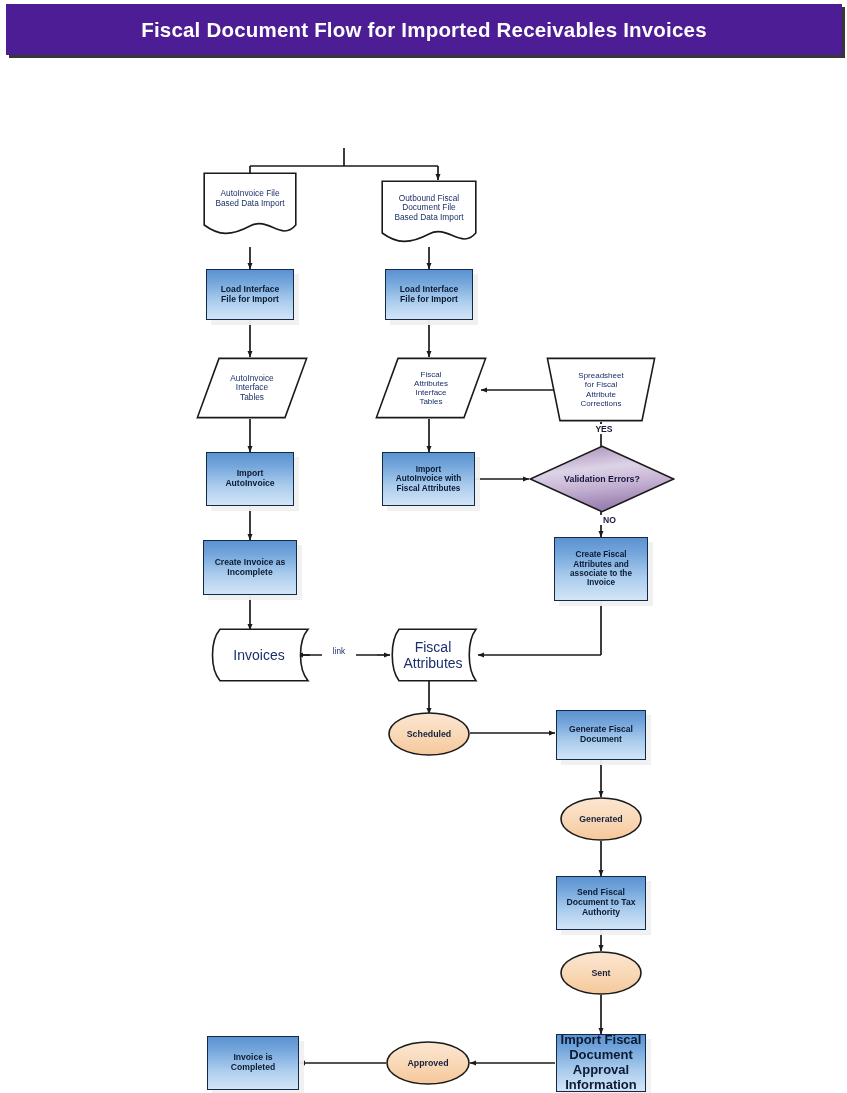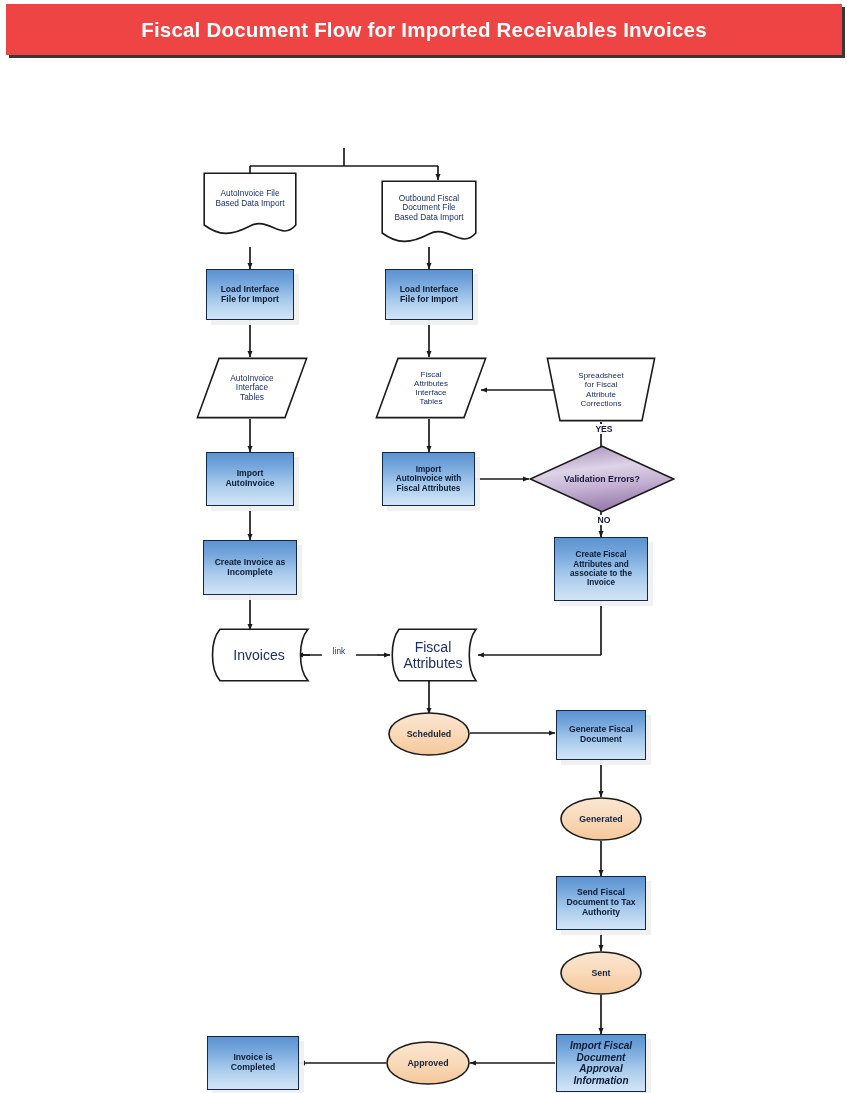--- a/index.html
+++ b/index.html
@@ -17,21 +17,21 @@
     background: #ffffff;
     overflow: hidden;
   }
   
   #title-bar {
     position: absolute;
     left: 6px;
     top: 4px;
     width: 836px;
     height: 51px;
-    background: #ef4444;
+    background: #4c1d95;
     box-shadow: 3px 3px 0 rgba(20,20,20,0.85);
     display: flex;
     align-items: center;
     justify-content: center;
   }
   #title-text {
     color: #ffffff;
     font-size: 20.5px;
     font-weight: bold;
     letter-spacing: 0.2px;
@@ -281,21 +281,21 @@
           <stop offset="42%" stop-color="#ddd3e6"></stop>
           <stop offset="70%" stop-color="#c4b1d2"></stop>
           <stop offset="100%" stop-color="#9a80b0"></stop>
         </linearGradient>
       </defs>
       <path d="M73,1.3 L144.7,34 L73,66.7 L1.3,34 Z" fill="url(#dgrad)" stroke="#1a1a1a" stroke-width="1.6"></path>
     </svg>
     <span class="lbl">Validation Errors?</span>
   </div>
 
-  <div class="edge-label" style="left:590px; top:515px; width:24px;">NO</div>
+  <div class="edge-label" style="left:590px; top:515px; width:24px;text-align:right;">NO</div>
 
   <div class="node proc" style="left:554px; top:537px; width:94px; height:64px;">
     <span class="lbl" style="white-space:pre-line; font-size:8.2px;">Create Fiscal
 Attributes and
 associate to the
 Invoice</span>
   </div>
 
   <div class="node proc" style="left:203px; top:540px; width:94px; height:55px;">
     <span class="lbl" style="white-space:pre-line;">Create Invoice as
@@ -352,21 +352,21 @@
   </div>
 
   <div class="node term" style="left:560px; top:951px; width:82px; height:44px;">
     <svg viewBox="0 0 82 44" preserveAspectRatio="none">
       <ellipse cx="41" cy="22" rx="40" ry="21" fill="url(#tgrad)" stroke="#1a1a1a" stroke-width="1.6"></ellipse>
     </svg>
     <span class="lbl">Sent</span>
   </div>
 
   <div class="node proc" style="left:556px; top:1034px; width:90px; height:58px;">
-    <span class="lbl" style="white-space:pre-line; font-size:10px;font-style:italic;">Import Fiscal
+    <span class="lbl" style="white-space:pre-line; font-size:13px;">Import Fiscal
 Document
 Approval
 Information</span>
   </div>
 
   <div class="node term" style="left:386px; top:1041px; width:84px; height:44px;">
     <svg viewBox="0 0 84 44" preserveAspectRatio="none">
       <ellipse cx="42" cy="22" rx="41" ry="21" fill="url(#tgrad)" stroke="#1a1a1a" stroke-width="1.6"></ellipse>
     </svg>
     <span class="lbl">Approved</span>

